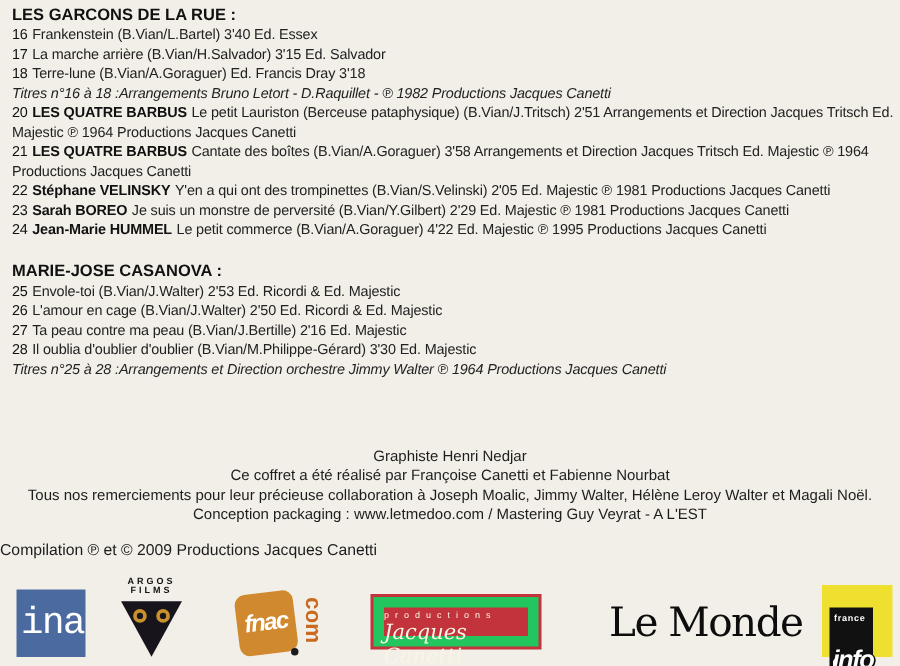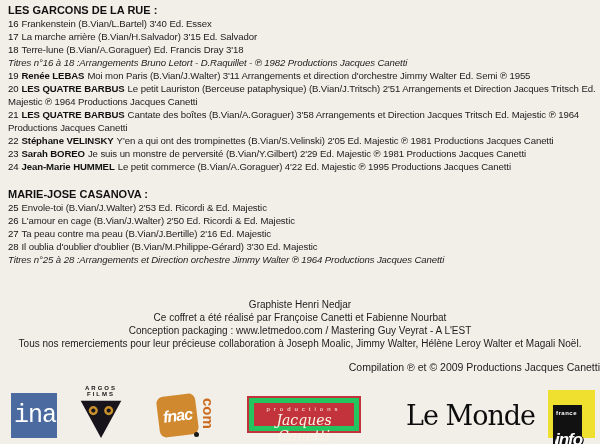--- a/index.html
+++ b/index.html
@@ -11,35 +11,35 @@
   }
   .tracklist{position:absolute;left:8px;top:4px;width:588px;font-size:9.6px;line-height:13px;letter-spacing:-0.1px;}
   .heading{font-size:11px;font-weight:bold;color:#111;margin:0;line-height:13px;letter-spacing:0;}
   .heading.second{margin-top:15px;}
   .track{margin:0;}
   .tnum{font-weight:normal;color:#111;margin-right:3px;}
   .tartist{font-weight:bold;color:#111;margin-right:3px;}
   .note{margin:0;font-style:italic;}
   .credits{position:absolute;top:298px;left:0;width:600px;text-align:center;font-size:10px;line-height:13px;color:#1d1d1d;}
   .credits p{margin:0;}
-  .compilation{position:absolute;top:361px;left:0;width:600px;text-align:right;font-size:10.5px;color:#1d1d1d;margin:0;}
+  .compilation{position:absolute;top:361px;left:0;width:600px;text-align:left;font-size:10.5px;color:#1d1d1d;margin:0;}
   
   .logos{position:absolute;left:0;top:384px;width:600px;height:60px;}
   .logo-ina{position:absolute;left:11px;top:9px;width:46px;height:45px;display:flex;align-items:center;
     font-family:Liberation Mono, monospace;color:#fff;font-size:25px;padding-left:3px;box-sizing:border-box;letter-spacing:-1px;}
   .logo-argos{position:absolute;left:72px;top:1px;width:58px;text-align:center;}
   .argos-label{font-size:6px;font-weight:bold;letter-spacing:2px;color:#111;margin-bottom:2px;}
   .logo-fnac{position:absolute;left:158px;top:8px;width:60px;height:50px;}
   .fnac-square{position:absolute;left:0;top:3px;width:39px;height:41px;border-radius:7px;transform:rotate(-7deg);
     display:flex;align-items:center;justify-content:center;}
   .fnac-word{color:#fff;font-weight:bold;font-size:16px;font-style:italic;letter-spacing:-1px;}
   .fnac-dot{position:absolute;left:36px;top:40px;width:5px;height:5px;border-radius:50%;background:#1a1a1a;}
   .fnac-tld{position:absolute;left:42px;top:6px;writing-mode:vertical-rl;font-weight:bold;font-size:15px;color:#c96a1f;letter-spacing:0;}
   .logo-canetti{position:absolute;left:247px;top:12px;width:114px;height:37px;box-sizing:border-box;padding:2px;}
-  .canetti-inner{width:100%;height:100%;border:5px solid #22c55e;box-sizing:border-box;text-align:center;color:#fbf4e6;}
+  .canetti-inner{width:100%;height:100%;border:7px solid #22c55e;box-sizing:border-box;text-align:left;color:#fbf4e6;}
   .canetti-prod{font-size:6px;letter-spacing:4px;margin-top:3px;}
   .canetti-script{font-family:"DejaVu Serif",serif;font-style:italic;font-size:14px;margin-top:0px;letter-spacing:0px;}
   .logo-lemonde{position:absolute;left:406px;top:16px;width:96px;font-family:"DejaVu Serif",serif;font-weight:normal;
     font-size:27px;color:#0d0d0d;letter-spacing:-1px;white-space:nowrap;}
   .logo-franceinfo{position:absolute;left:548px;top:6px;width:47px;height:48px;}
   .fi-black{position:absolute;left:5px;top:15px;width:29px;height:42px;background:#111;}
   .fi-france{position:absolute;left:8px;top:20px;font-size:6px;font-weight:bold;color:#fff;letter-spacing:0.5px;}
   .fi-info{position:absolute;left:7px;top:40px;font-size:17px;font-weight:bold;color:#fff;font-style:italic;letter-spacing:-1px;
     text-shadow:1px 0 0 #111,-1px 0 0 #111,0 1px 0 #111,0 -1px 0 #111,1px 1px 0 #111;}
   .fi-curl{position:absolute;left:7px;top:48px;width:7px;height:7px;border:1.5px solid #fff;border-radius:50%;
@@ -50,40 +50,39 @@
 
 <div class="page">
 
   <div class="tracklist">
     <h2 class="heading">LES GARCONS DE LA RUE :</h2>
 
     <p class="track"><span class="tnum">16</span><span>Frankenstein (B.Vian/L.Bartel) 3'40 Ed. Essex</span></p>
     <p class="track"><span class="tnum">17</span><span>La marche arrière (B.Vian/H.Salvador) 3'15 Ed. Salvador</span></p>
     <p class="track"><span class="tnum">18</span><span>Terre-lune (B.Vian/A.Goraguer) Ed. Francis Dray 3'18</span></p>
     <p class="note">Titres n°16 à 18 :Arrangements Bruno Letort - D.Raquillet - ℗ 1982 Productions Jacques Canetti</p>
-    <p class="track"><span class="tnum">19</span><span class="tartist">Renée LEBAS</span><span>Moi mon Paris (B.Vian/J.Walter) 3'11 Arrangements et direction d'orchestre Jimmy Walter Ed. Semi ℗ 1955</span></p>
     <p class="track"><span class="tnum">20</span><span class="tartist">LES QUATRE BARBUS</span><span>Le petit Lauriston (Berceuse pataphysique) (B.Vian/J.Tritsch) 2'51 Arrangements et Direction Jacques Tritsch Ed. Majestic ℗ 1964 Productions Jacques Canetti</span></p>
     <p class="track"><span class="tnum">21</span><span class="tartist">LES QUATRE BARBUS</span><span>Cantate des boîtes (B.Vian/A.Goraguer) 3'58 Arrangements et Direction Jacques Tritsch Ed. Majestic ℗ 1964 Productions Jacques Canetti</span></p>
     <p class="track"><span class="tnum">22</span><span class="tartist">Stéphane VELINSKY</span><span>Y'en a qui ont des trompinettes (B.Vian/S.Velinski) 2'05 Ed. Majestic ℗ 1981 Productions Jacques Canetti</span></p>
     <p class="track"><span class="tnum">23</span><span class="tartist">Sarah BOREO</span><span>Je suis un monstre de perversité (B.Vian/Y.Gilbert) 2'29 Ed. Majestic ℗ 1981 Productions Jacques Canetti</span></p>
     <p class="track"><span class="tnum">24</span><span class="tartist">Jean-Marie HUMMEL</span><span>Le petit commerce (B.Vian/A.Goraguer) 4'22 Ed. Majestic ℗ 1995 Productions Jacques Canetti</span></p>
 
     <h2 class="heading second">MARIE-JOSE CASANOVA :</h2>
     <p class="track"><span class="tnum">25</span><span>Envole-toi (B.Vian/J.Walter) 2'53 Ed. Ricordi &amp; Ed. Majestic</span></p>
     <p class="track"><span class="tnum">26</span><span>L'amour en cage (B.Vian/J.Walter) 2'50 Ed. Ricordi &amp; Ed. Majestic</span></p>
     <p class="track"><span class="tnum">27</span><span>Ta peau contre ma peau (B.Vian/J.Bertille) 2'16 Ed. Majestic</span></p>
     <p class="track"><span class="tnum">28</span><span>Il oublia d'oublier d'oublier (B.Vian/M.Philippe-Gérard) 3'30 Ed. Majestic</span></p>
     <p class="note">Titres n°25 à 28 :Arrangements et Direction orchestre Jimmy Walter ℗ 1964 Productions Jacques Canetti</p>
   </div>
 
   <div class="credits">
     <p>Graphiste Henri Nedjar</p>
     <p>Ce coffret a été réalisé par Françoise Canetti et Fabienne Nourbat</p>
+    <p>Tous nos remerciements pour leur précieuse collaboration à Joseph Moalic, Jimmy Walter, Hélène Leroy Walter et Magali Noël.</p>
     <p>Conception packaging : www.letmedoo.com / Mastering Guy Veyrat - A L'EST</p>
-    <p>Tous nos remerciements pour leur précieuse collaboration à Joseph Moalic, Jimmy Walter, Hélène Leroy Walter et Magali Noël.</p>
   </div>
   <p class="compilation">Compilation ℗ et © 2009 Productions Jacques Canetti</p>
 
   <div class="logos">
 
     <div class="logo-ina" style="background: rgb(75, 107, 160);">
       <span>ina</span>
     </div>
 
     <div class="logo-argos">

